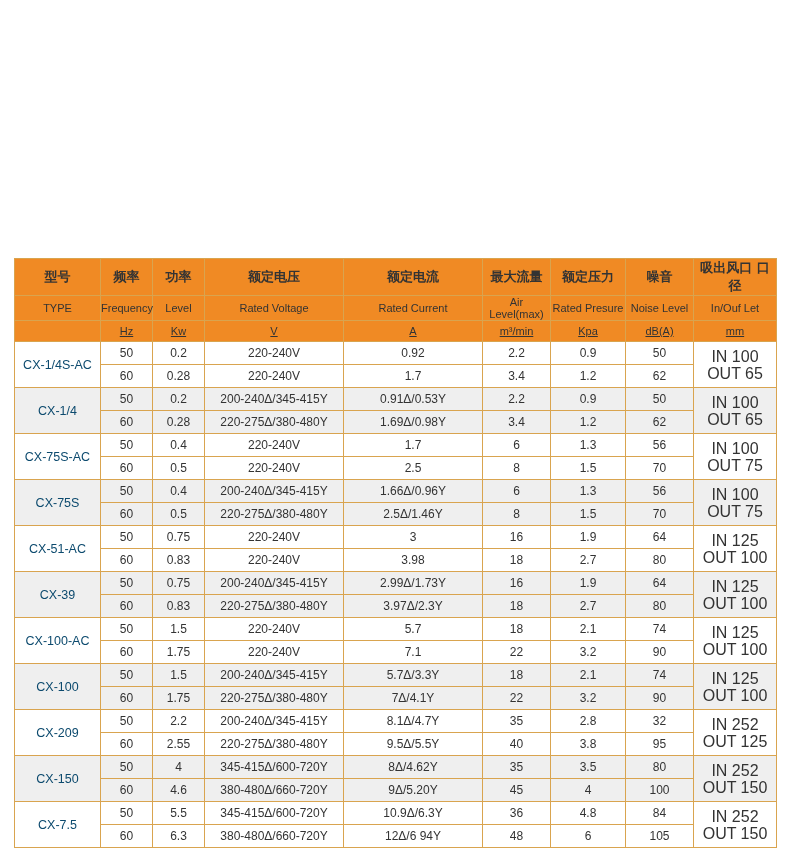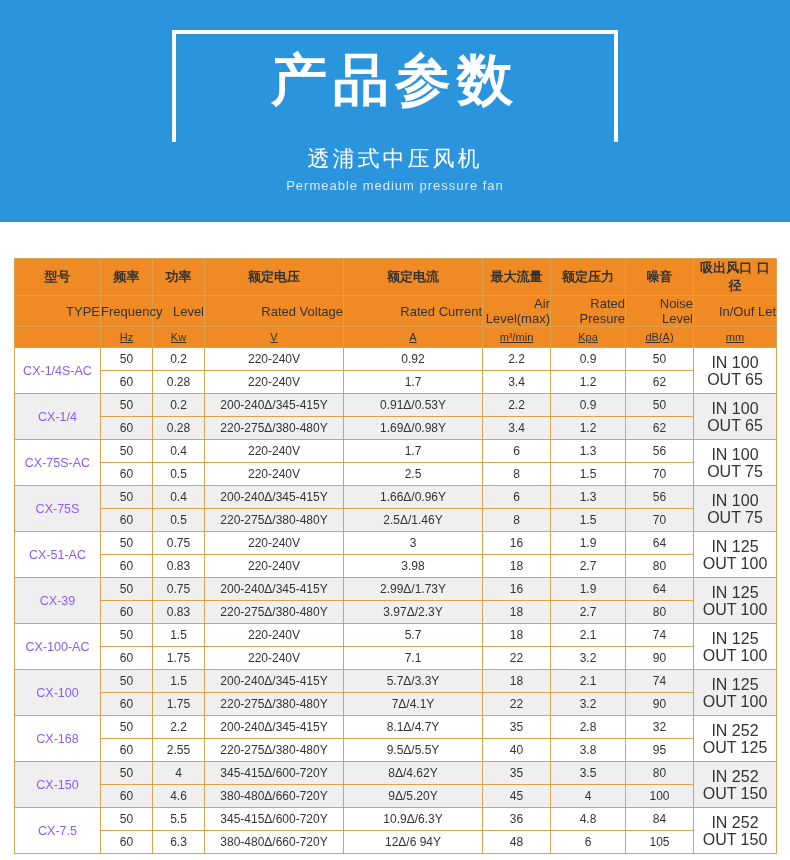--- a/index.html
+++ b/index.html
@@ -77,27 +77,27 @@
     padding: 0;
     height: 23px;
   }
   thead td {
     background: #f08a24;
     color: #ffffff;
     font-weight: bold;
     border-color: #e07c18;
   }
   thead tr.h1 td { height: 26px; font-size: 13px; }
-  thead tr.h2 td { height: 24px; font-size: 13px; font-weight: normal; text-align: right; }
+  thead tr.h2 td { height: 24px; font-size: 11px; font-weight: normal; }
   thead tr.h3 td { height: 21px; font-size: 11px; font-weight: normal; text-decoration: underline; }
 
   tbody tr.alt td { background: #efefef; }
   tbody td.model {
     font-size: 12.5px;
-    color: #8b5cf6;
+    color: #0c4a6e;
   }
   tbody td.inout {
     font-size: 16px;
     line-height: 17px;
   }
   .cn { font-family: "DejaVu Sans", "Liberation Sans", sans-serif; }
 
   
   col.c0 { width: 86px; }
   col.c1 { width: 52px; }
@@ -107,26 +107,20 @@
   col.c5 { width: 68px; }
   col.c6 { width: 75px; }
   col.c7 { width: 68px; }
   col.c8 { width: 83px; }
 </style>
 </head>
 <body>
 
 <div class="page">
 
-  <div class="banner">
-    <div class="banner-frame"></div>
-    <div class="banner-title cn">产品参数</div>
-    <div class="banner-sub-cn cn">透浦式中压风机</div>
-    <div class="banner-sub-en">Permeable medium pressure fan</div>
-  </div>
 
   <div class="table-wrap">
     <table class="spec">
       <colgroup>
         <col class="c0">
           <col class="c1">
           <col class="c2">
           <col class="c3">
           <col class="c4">
         <col class="c5">
@@ -324,21 +318,21 @@
           <tr class="alt">
             <td>60</td>
             <td>1.75</td>
             <td>220-275Δ/380-480Y</td>
             <td>7Δ/4.1Y</td>
             <td>22</td>
             <td>3.2</td>
             <td>90</td>
           </tr>
           <tr>
-            <td class="model" rowspan="2">CX-168</td>
+            <td class="model" rowspan="2">CX-209</td>
             <td>50</td>
             <td>2.2</td>
             <td>200-240Δ/345-415Y</td>
             <td>8.1Δ/4.7Y</td>
             <td>35</td>
             <td>2.8</td>
             <td>32</td>
             <td class="inout" rowspan="2">IN 252<br>OUT 125</td>
           </tr>
           <tr>

